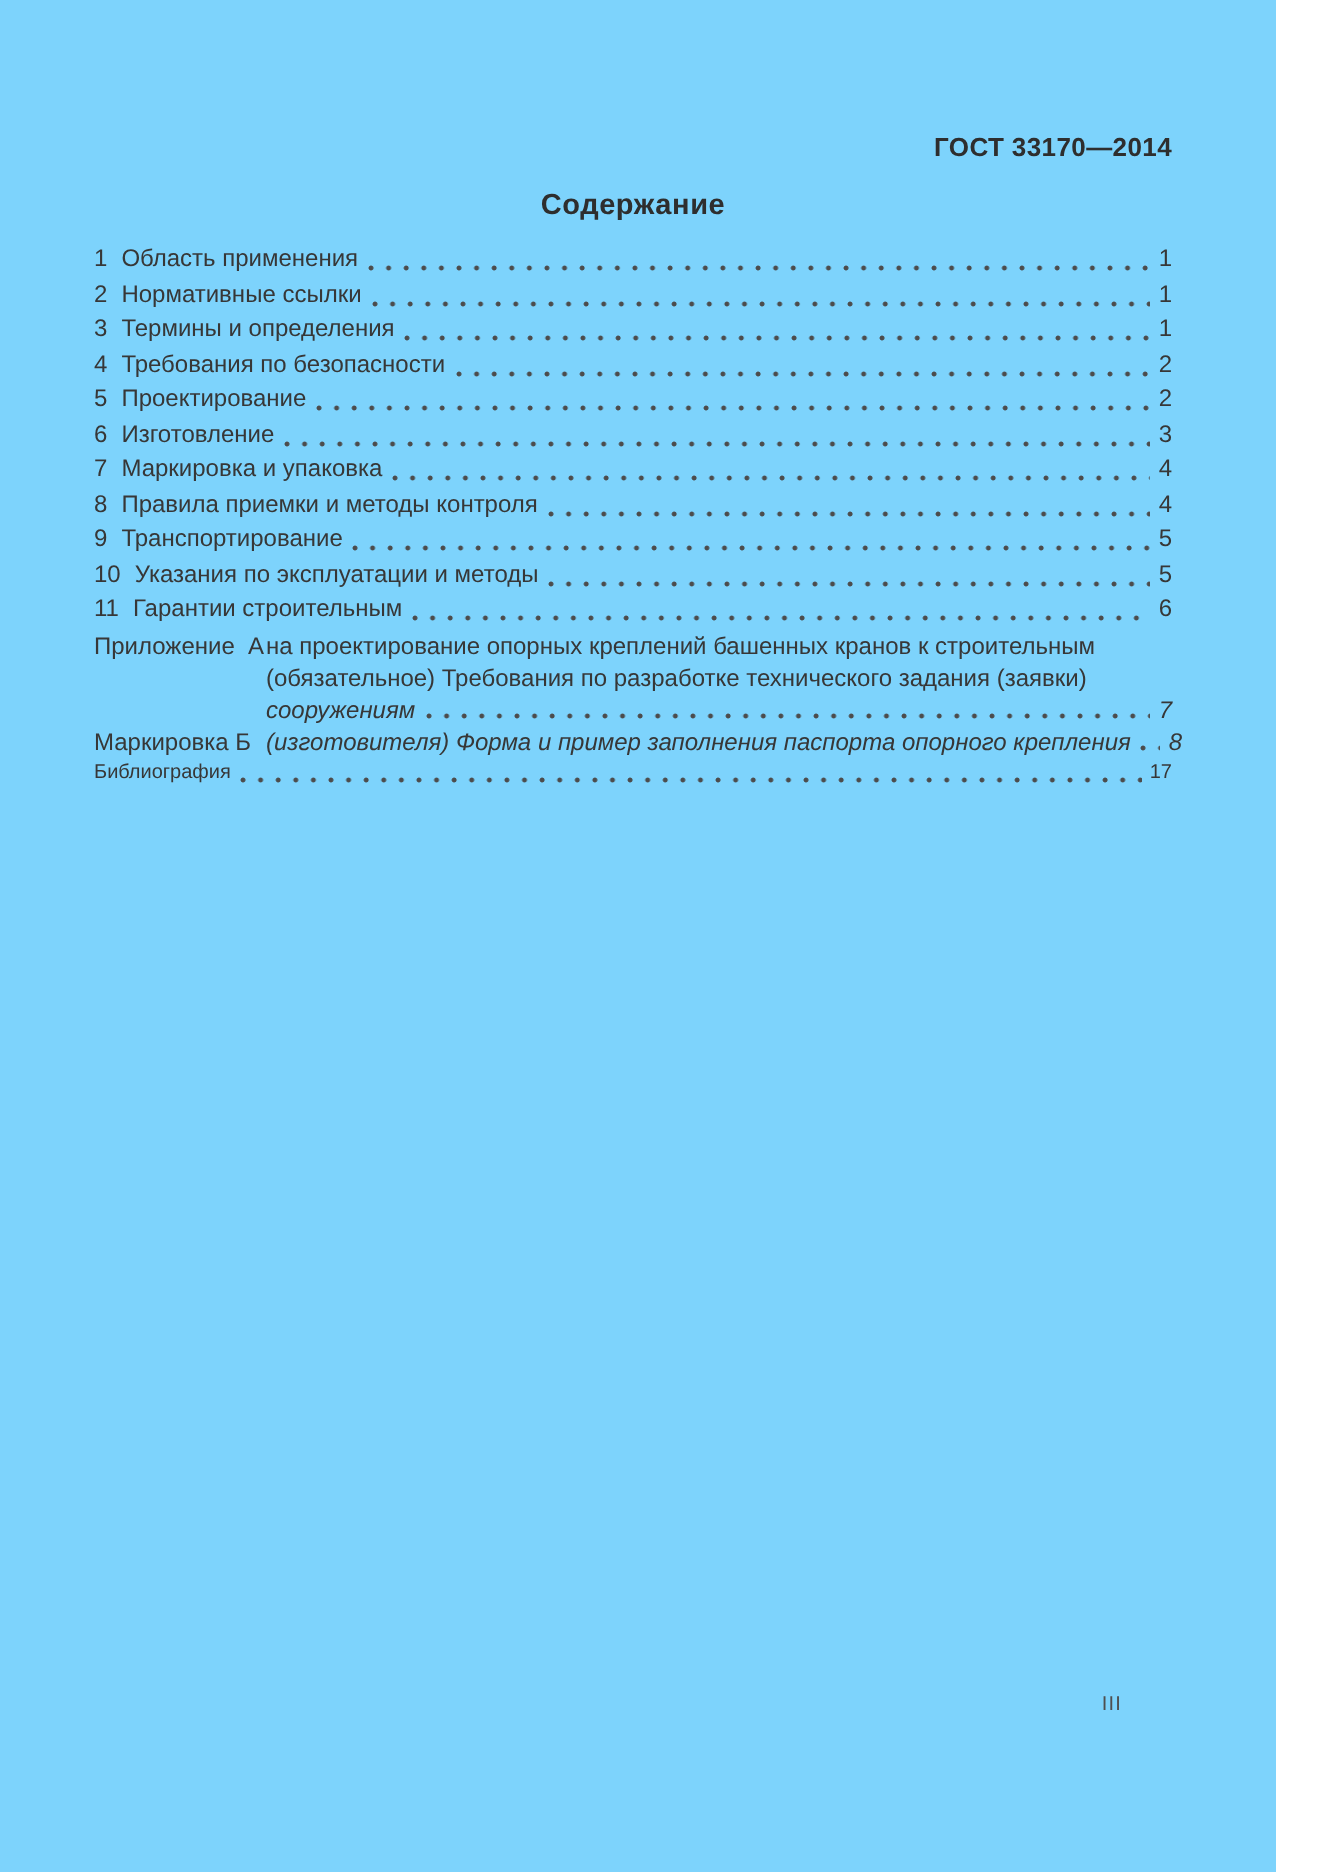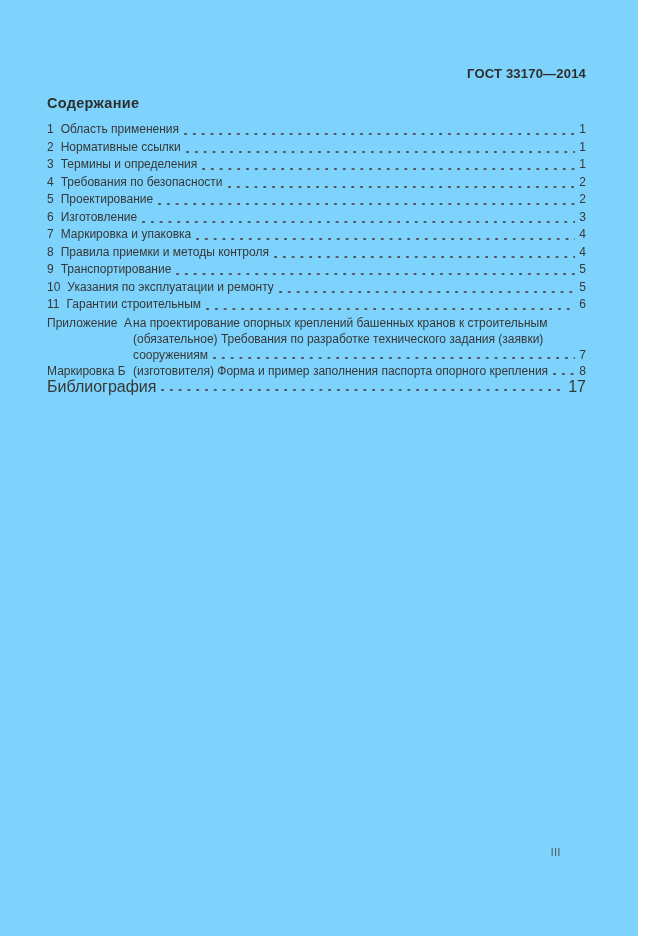--- a/index.html
+++ b/index.html
@@ -26,21 +26,21 @@
     margin-top: 66px;
     text-align: right;
     font-weight: bold;
     font-size: 13px;
     color: #2e2e2e;
     letter-spacing: 0.2px;
   }
 
   .page-title {
     margin-top: 14px;
-    text-align: left;
+    text-align: center;
     font-weight: bold;
     font-size: 14.5px;
     color: #2e2e2e;
     letter-spacing: 0.3px;
   }
 
   .toc {
     margin-top: 10px;
     font-size: 12px;
   }
@@ -98,31 +98,32 @@
     min-width: 0;
   }
 
   .app-line {
     line-height: 16px;
     white-space: nowrap;
   }
 
   .app-line.last {
     display: flex;
+    font-style: italic;
   }
 
   .app-line.last .txt {
     flex: none;
     white-space: nowrap;
   }
 
   .bib-row {
     display: flex;
     line-height: 16px;
-    font-size: 16px;
+    font-size: 10px;
   }
 
   .bib-row .t {
     flex: none;
     white-space: nowrap;
   }
 
   .folio {
     position: absolute;
     top: 847px;
@@ -203,21 +204,21 @@
 
       <div class="toc-row">
         <span class="num">9</span>
         <span class="t">Транспортирование</span>
         <span class="leader"></span>
         <span class="pg">5</span>
       </div>
 
       <div class="toc-row">
         <span class="num">10</span>
-        <span class="t">Указания по эксплуатации и ремонту</span>
+        <span class="t">Указания по эксплуатации и методы</span>
         <span class="leader"></span>
         <span class="pg">5</span>
       </div>
 
       <div class="toc-row">
         <span class="num">11</span>
         <span class="t">Гарантии строительным</span>
         <span class="leader"></span>
         <span class="pg">6</span>
       </div>

